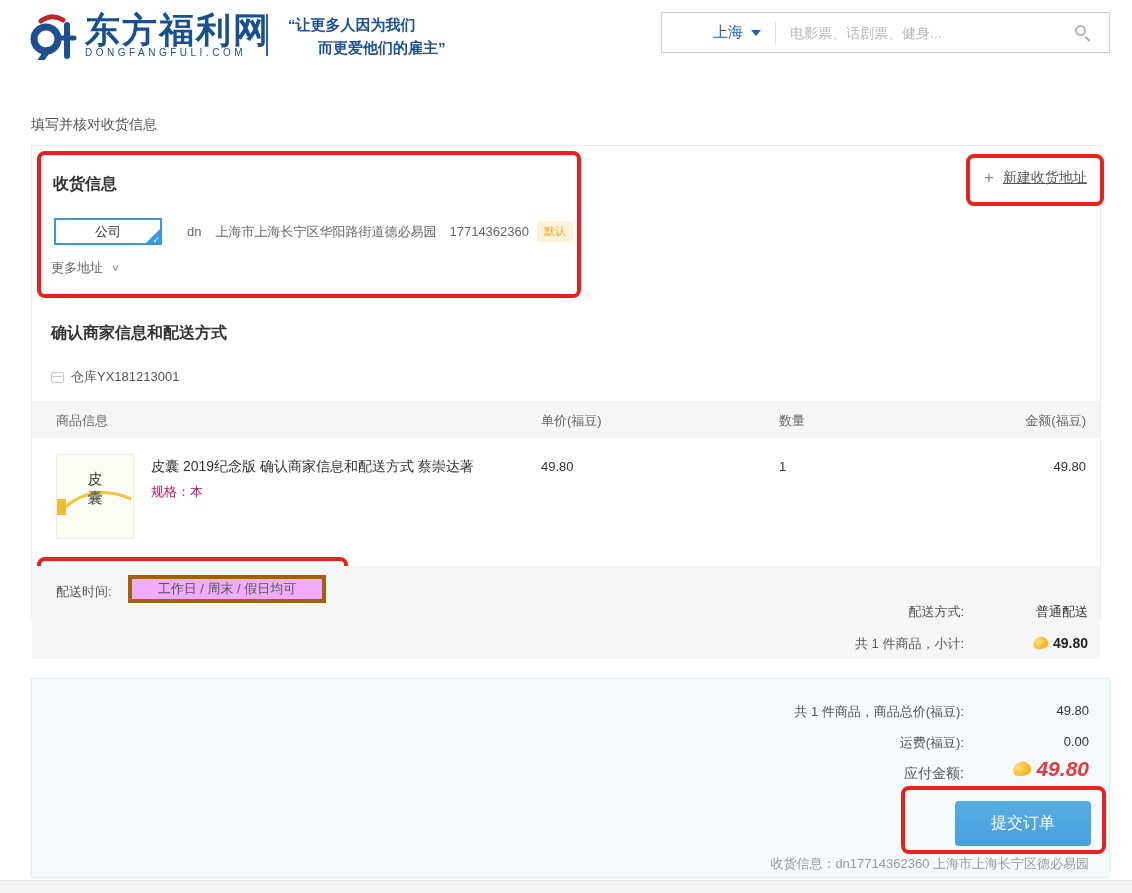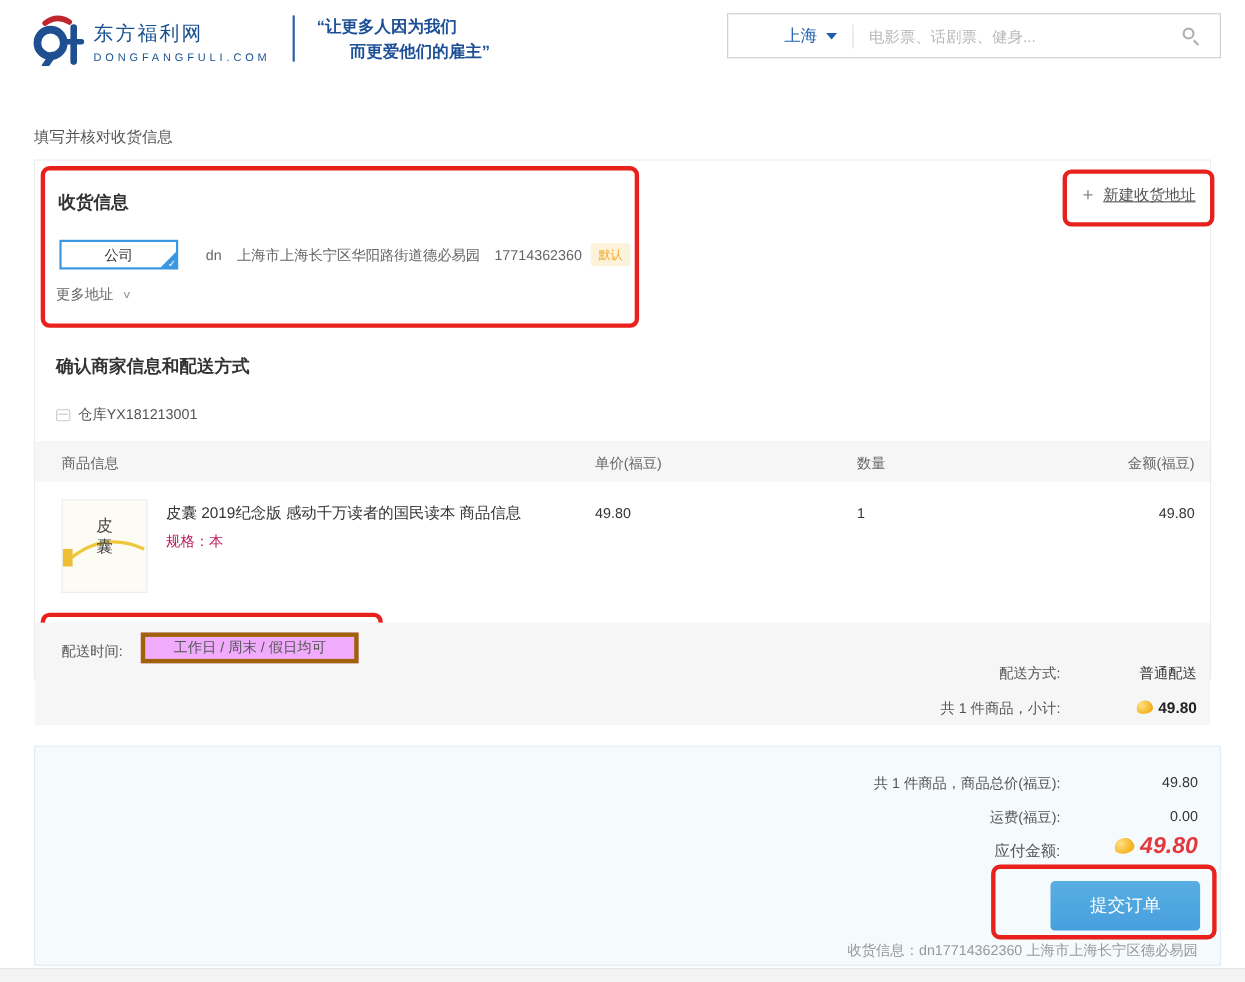--- a/index.html
+++ b/index.html
@@ -4,21 +4,21 @@
 <style>
   * { margin:0; padding:0; box-sizing:border-box; }
   html,body { width:1132px; height:893px; background:#fff; font-family:"Liberation Sans", sans-serif; }
   .stage { position:relative; width:1132px; height:893px; overflow:hidden; background:#fff; }
 
   
   .header { position:absolute; left:0; top:0; width:1132px; height:80px; background:#fff; }
   .logo-wrap { position:absolute; left:27px; top:12px; display:flex; align-items:center; }
   .logo-mark { width:52px; height:48px; }
   .brand-text { margin-left:6px; }
-  .brand-cn { font-size:18px; font-weight:normal; color:#17508f; letter-spacing:2px; line-height:30px; }
+  .brand-cn { font-size:35px; font-weight:bold; color:#17508f; letter-spacing:2px; line-height:30px; }
   .brand-en { font-size:10px; color:#17508f; letter-spacing:3.5px; margin-top:2px; }
   .header-divider { position:absolute; left:266px; top:14px; width:2px; height:42px; background:#2a62a8; }
   .slogan { position:absolute; left:288px; top:13px; color:#1c4f96; font-weight:bold; font-size:15px; line-height:23px; }
   .slogan .line2 { padding-left:30px; }
 
   .search-box { position:absolute; left:661px; top:12px; width:449px; height:41px; border:1px solid #ccc; background:#fff; display:flex; align-items:center;padding-left:27px; }
   .city-select { display:flex; align-items:center; padding:0 14px 0 24px; cursor:pointer; }
   .city-label { color:#1d5fae; font-size:15px; }
   .tri-down { width:0; height:0; border-left:5px solid transparent; border-right:5px solid transparent; border-top:6px solid #1d5fae; margin-left:8px; }
   .search-divider { width:1px; height:22px; background:#ddd; }
@@ -192,21 +192,21 @@
     <div class="prod-cover">
       <svg class="cover-swoosh" width="78" height="85" viewBox="0 0 78 85">
         <path d="M8 52 Q 38 28 74 44" fill="none" stroke="#eec83a" stroke-width="3"></path>
       </svg>
       <span class="cover-chip"></span>
       <div class="cover-chars">
         <div>皮</div>
         <div>囊</div>
       </div>
     </div>
-    <div class="prod-title">皮囊 2019纪念版 感动千万读者的国民读本 商品信息</div>
+    <div class="prod-title">皮囊 2019纪念版 确认商家信息和配送方式 蔡崇达著</div>
     <div class="prod-spec">规格：本</div>
     <div class="prod-price">49.80</div>
     <div class="prod-qty">1</div>
     <div class="prod-amount">49.80</div>
 
     <div class="gray-box">
       <span class="dt-label">配送时间:</span>
       <div class="dt-option">工作日 / 周末 / 假日均可</div>
       <div class="gb-row gb-row-1">
         <span class="gb-label">配送方式:</span>

